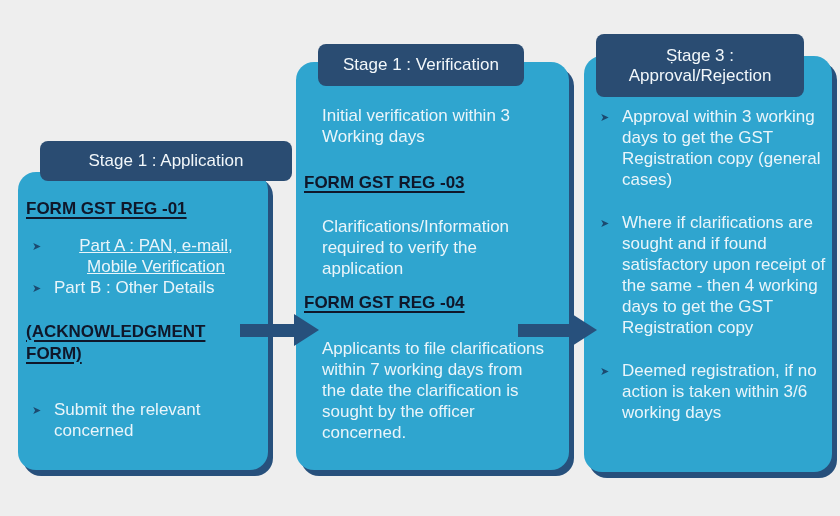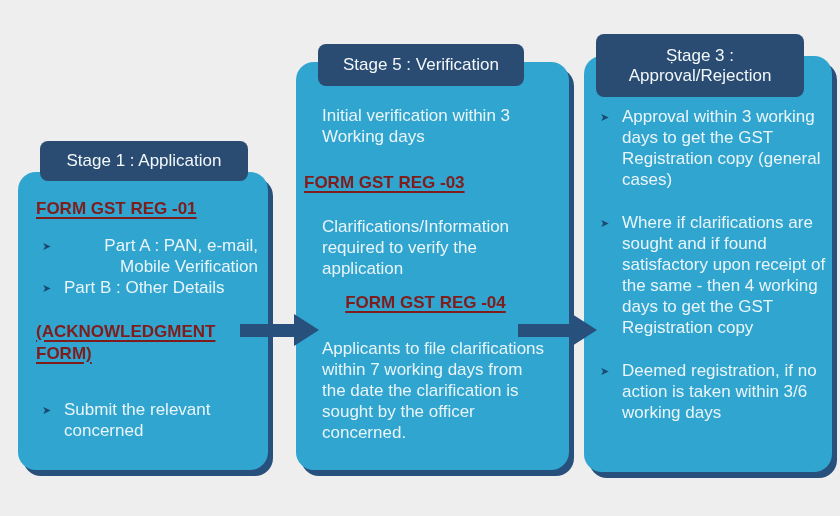--- a/index.html
+++ b/index.html
@@ -13,44 +13,44 @@
     box-shadow:5px 6px 0 #27507c;box-sizing:border-box;color:#eaf5fa;
     font-size:17px;line-height:21px;
   }
   .stage-header{
     position:absolute;background:#2a4c72;border-radius:8px;color:#f2f7fa;
     display:flex;flex-direction:column;align-items:center;justify-content:center;
     text-align:center;font-size:17px;line-height:20px;box-sizing:border-box;
     z-index:3;
   }
   .form-heading{
-    color:#7f1d1d;font-weight:bold;font-size:17px;line-height:22px;
+    color:#0f172a;font-weight:bold;font-size:17px;line-height:22px;
     text-decoration:underline;text-decoration-thickness:2px;text-underline-offset:3px;
   }
   ul.bullets{list-style:none;margin:0;padding:0;}
   ul.bullets li{display:flex;align-items:flex-start;}
   .bullet-icon{
     flex:0 0 22px;color:#1c4a70;font-size:11px;line-height:21px;
     padding-top:1px;text-align:left;
   }
   .bullet-text{flex:1;}
-  .center-wrap{text-align:right;}
+  .center-wrap{text-align:center;text-decoration:underline;}
   .para{margin:0;}
   
-  .s1{left:18px;top:172px;width:250px;height:298px;padding:26px 8px 0 18px;}
+  .s1{left:18px;top:172px;width:250px;height:298px;padding:26px 8px 0 8px;}
   .s1 .bullets-a{margin-top:15px;padding-left:6px;padding-right:2px;}
   .s1 .heading-b{margin-top:22px;}
   .s1 .bullets-b{margin-top:34px;padding-left:6px;padding-right:2px;}
-  .h1box{left:40px;top:141px;width:208px;height:40px;}
+  .h1box{left:40px;top:141px;width:252px;height:40px;}
   
   .s2{left:296px;top:62px;width:273px;height:408px;padding:43px 22px 0 8px;}
   .s2 .para{padding-left:18px;}
   .s2 .heading-a{margin-top:25px;}
   .s2 .para-b{margin-top:22px;}
-  .s2 .heading-b{margin-top:13px;text-align:center;}
+  .s2 .heading-b{margin-top:13px;}
   .s2 .para-c{margin-top:24px;}
   .h2box{left:318px;top:44px;width:206px;height:42px;}
   
   .s3{left:584px;top:56px;width:248px;height:416px;padding:50px 6px 0 16px;}
   .s3 ul.bullets li{margin-bottom:22px;}
   .h3box{left:596px;top:34px;width:208px;height:63px;}
   
   .flow-arrow{position:absolute;display:flex;align-items:center;z-index:5;}
   .flow-arrow .bar{width:54px;height:13px;background:#27507c;}
   .flow-arrow .head{
@@ -91,21 +91,21 @@
       </li>
     </ul>
   </div>
 
   <div class="flow-arrow a1">
     <div class="bar"></div>
     <div class="head"></div>
   </div>
 
   <div class="stage-header h2box">
-    <span>Stage 5 : Verification</span>
+    <span>Stage 1 : Verification</span>
   </div>
 
   <div class="stage s2">
     <p class="para para-a">Initial verification within 3 Working days</p>
     <div class="form-heading heading-a">FORM GST REG -03</div>
     <p class="para para-b">Clarifications/Information required to verify the application</p>
     <div class="form-heading heading-b">FORM GST REG -04</div>
     <p class="para para-c">Applicants to file clarifications within 7 working days from the date the clarification is sought by the officer concerned.</p>
   </div>
 

